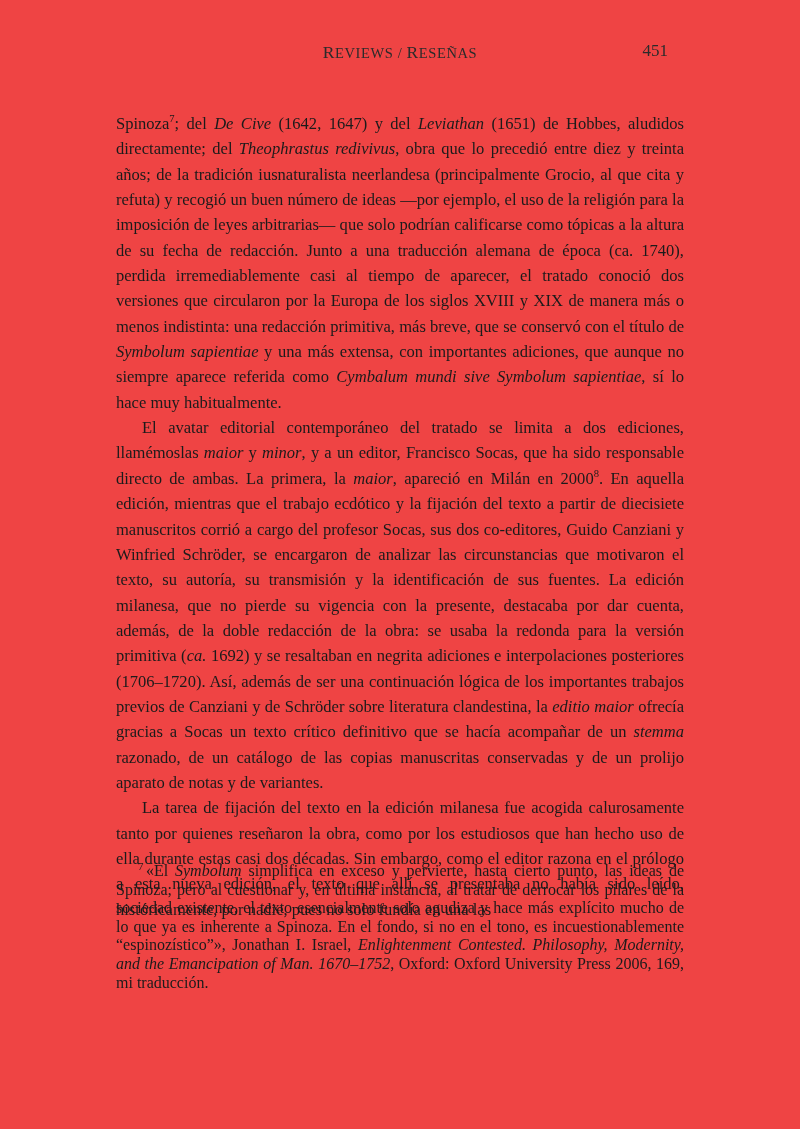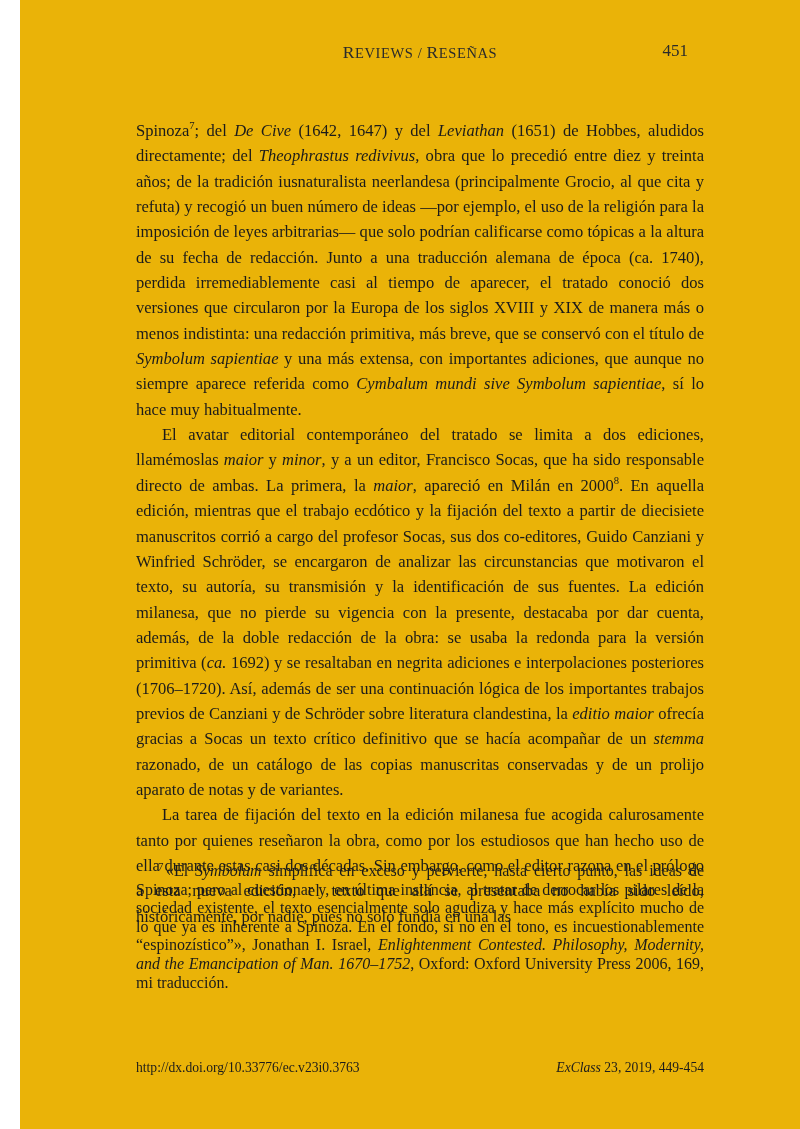--- a/index.html
+++ b/index.html
@@ -12,22 +12,21 @@
     height: 1129px;
     position: relative;
     font-family: "Liberation Serif", "DejaVu Serif", serif;
     color: #1a1a1a;
     overflow: hidden;
   }
 
   .page {
     position: absolute;
     inset: 0;
-    background: #eab308;
-    margin-left: 20px;
+    background: #ef4444;
   }
 
   
   .header {
     position: absolute;
     top: 42px;
     left: 116px;
     width: 568px;
     height: 24px;
   }
@@ -47,21 +46,21 @@
     position: absolute;
     right: 16px;
     top: -1px;
     font-size: 17px;
     color: #2b2b2b;
   }
 
   
   .column {
     position: absolute;
-    top: 118px;
+    top: 111px;
     left: 116px;
     width: 568px;
   }
 
   p.body {
     margin: 0;
     font-size: 16.55px;
     line-height: 25.35px;
     text-align: justify;
     text-justify: inter-word;
@@ -149,18 +148,14 @@
 
   </div>
 
   <div class="footnotes">
 
     <p class="note"><sup class="mark">7</sup><span>«El </span><span class="it">Symbolum</span><span> simplifica en exceso y pervierte, hasta cierto punto, las ideas de Spinoza; pero al cuestionar y, en última instancia, al tratar de derrocar los pilares de la sociedad existente, el texto esencialmente solo agudiza y hace más explícito mucho de lo que ya es inherente a Spinoza. En el fondo, si no en el tono, es incuestionablemente “espinozístico”», Jonathan I. Israel, </span><span class="it">Enlightenment Contested. Philosophy, Modernity, and the Emancipation of Man. 1670–1752</span><span>, Oxford: Oxford University Press 2006, 169, mi traducción.</span></p>
 
 
   </div>
 
-  <div class="footer">
-    <span class="footer-doi">http://dx.doi.org/10.33776/ec.v23i0.3763</span>
-    <span class="footer-cite"><span class="it">ExClass</span><span> 23, 2019, 449-454</span></span>
-  </div>
 
 </div>
 
 </body></html>

